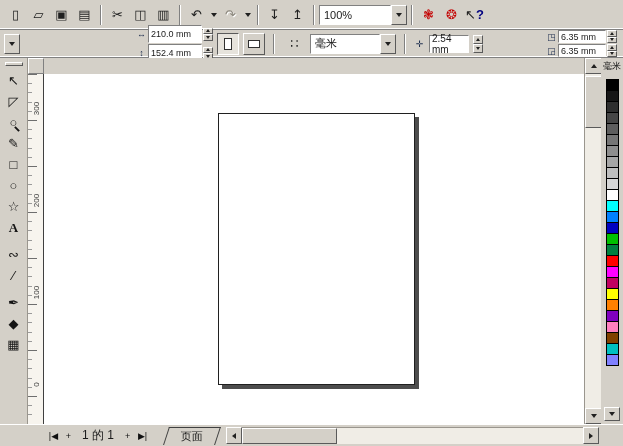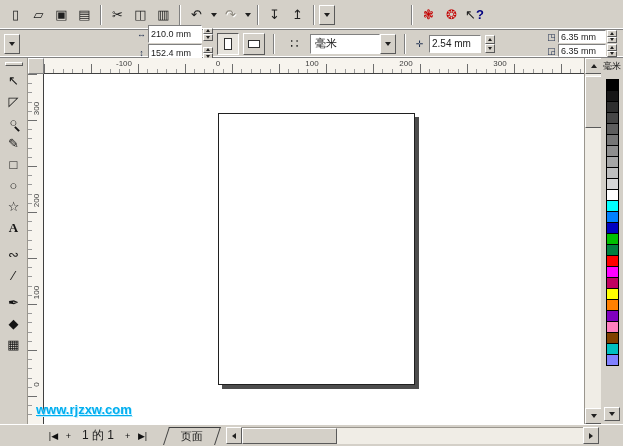--- a/index.html
+++ b/index.html
@@ -36,21 +36,21 @@
   
   .propbar { height:28px; display:flex; align-items:center; padding:0 4px; gap:4px; background:#d4d0c8;
              border-bottom:1px solid #808080; box-shadow:inset 0 -1px #ffffff; }
   .paperc { width:128px; }
   .unitc  { width:86px; }
   .pair { display:flex; flex-direction:column; gap:1px; }
   .prow { display:flex; align-items:center; gap:1px; }
   .mini-icon { font-size:9px; width:11px; text-align:center; color:#203050; }
   .f54 { width:54px; height:18px; font-size:9px; }
   .f48 { width:48px; height:13px; font-size:9px; }
-  .f62 { width:52px; height:18px; font-size:10px; }
+  .f62 { width:40px; height:18px; font-size:10px; }
   .spin { display:flex; flex-direction:column; width:10px; }
   .spin13 { height:13px; } .spin18 { height:18px; }
   .spin .sb { flex:1; display:flex; align-items:center; justify-content:center;
               background:#d4d0c8; border:1px solid; border-color:#ffffff #5a5a5a #5a5a5a #ffffff; }
   .spin .tri-up { border-left-width:2px;border-right-width:2px;border-bottom-width:3px; }
   .spin .tri-down { border-left-width:2px;border-right-width:2px;border-top-width:3px; }
   .orient { width:22px; height:22px; display:flex; align-items:center; justify-content:center; }
   .pressed { border-color:#5a5a5a #ffffff #ffffff #5a5a5a; background:#e6e3dc; }
   .port-rect { width:8px; height:12px; background:#ffffff; border:1px solid #303030; }
   .land-rect { width:12px; height:8px; background:#ffffff; border:1px solid #303030; }
@@ -163,20 +163,21 @@
       </button>
     <div class="sep"></div>
     <button class="tbtn">
         <span>↧</span>
       </button>
     <button class="tbtn">
         <span>↥</span>
       </button>
     <div class="sep"></div>
     <div class="combo zoomc">
+      <span class="cval">100%</span>
       <span class="cbtn">
           <i class="caret"></i>
         </span>
     </div>
     <div class="sep"></div>
     <button class="tbtn red">
         <span>❃</span>
       </button>
     <button class="tbtn red">
         <span>❂</span>
@@ -315,27 +316,20 @@
           <span>◆</span>
         </button>
       <button class="tool">
           <span>▦</span>
         </button>
     </div>
 
     <div class="work">
       <div class="corner"></div>
 
-      <div class="hruler">
-        <span class="hlabel" style="left:80px">-100</span>
-        <span class="hlabel" style="left:174px">0</span>
-        <span class="hlabel" style="left:268px">100</span>
-        <span class="hlabel" style="left:362px">200</span>
-        <span class="hlabel" style="left:456px">300</span>
-      </div>
 
       <div class="vruler">
         <span class="vlabel" style="top:30px">300</span>
         <span class="vlabel" style="top:122px">200</span>
         <span class="vlabel" style="top:214px">100</span>
         <span class="vlabel" style="top:306px">0</span>
       </div>
 
       <div class="canvas">
         <div class="page"></div>
@@ -414,14 +408,13 @@
       <div class="hs-track">
         <div class="hthumb out"></div>
       </div>
       <button class="hs-btn out">
           <i class="tri-right"></i>
         </button>
     </div>
     <div class="rspace"></div>
   </div>
 
-  <div class="watermark">www.rjzxw.com</div>
 </div>
 
 </body></html>

